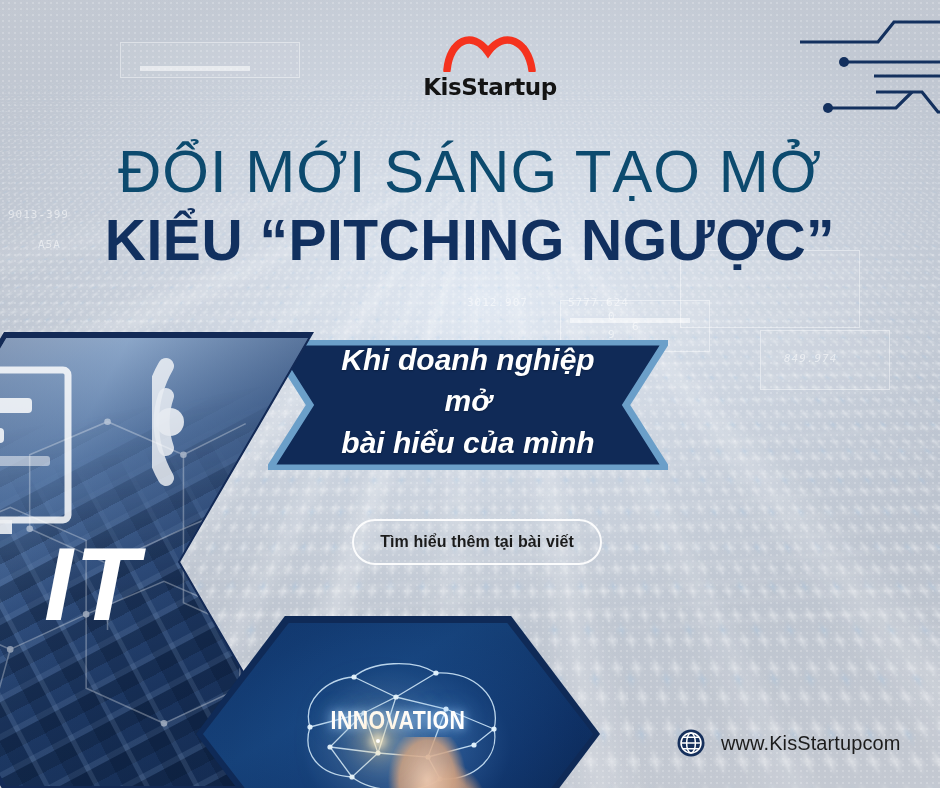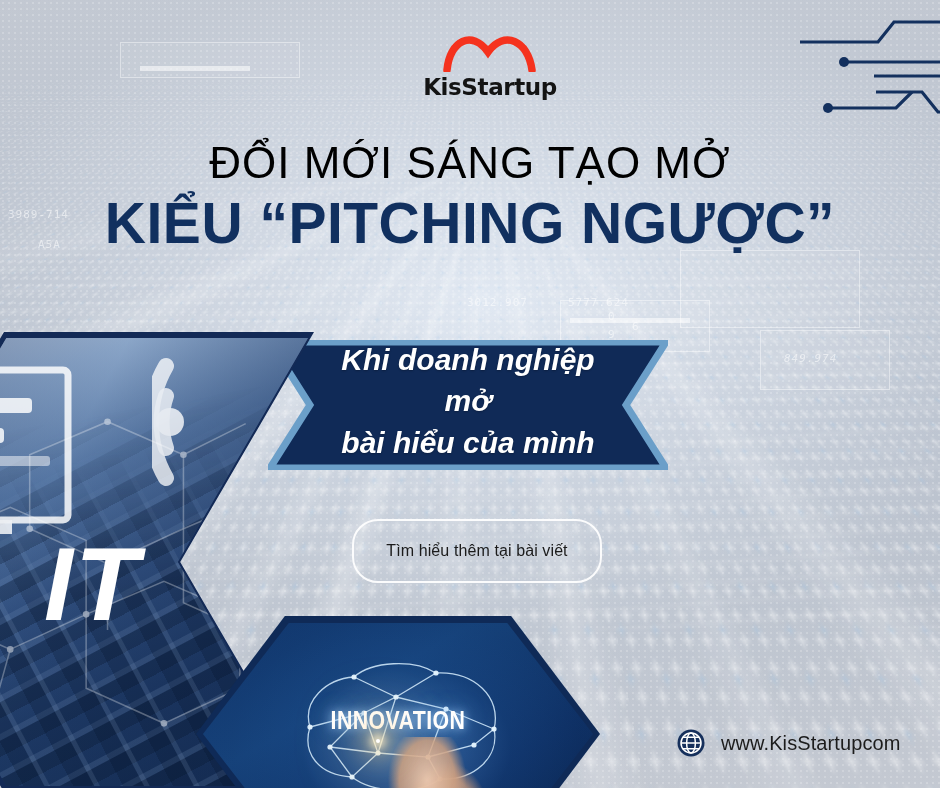--- a/index.html
+++ b/index.html
@@ -96,22 +96,22 @@
   .logo-mark{ display:block; margin:0 auto; }
   .logo-word{
     display:block; margin-top:2px;
     font-family:"DejaVu Sans", sans-serif;
     font-size:23px; font-weight:700; letter-spacing:-.4px; color:#141414;
   }
 
   
   .headline{ position:absolute; left:0; right:0; top:140px; text-align:center; }
   .hl-1{
-    font-size:44px; font-weight:400; letter-spacing:1px;
-    color:#000000; line-height:1.06;
+    font-size:60px; font-weight:400; letter-spacing:1px;
+    color:#0c4a6e; line-height:1.06;
     font-family:"Liberation Sans", sans-serif;
   }
   .hl-2{
     margin-top:6px;
     font-size:57px; font-weight:700; letter-spacing:.5px;
     color:#11305f; line-height:1.06;
     font-family:"Liberation Sans", sans-serif;
   }
 
   
@@ -123,25 +123,25 @@
   .ribbon-text{
     position:relative; z-index:2;
     color:#ffffff; font-style:italic; font-weight:700;
     font-size:30px; line-height:1.38; text-align:center;
     font-family:"Liberation Sans", sans-serif;
     padding:0 46px; text-shadow:0 1px 2px rgba(0,0,0,.25);
   }
 
   
   .cta{
-    position:absolute; left:352px; top:519px; width:250px; height:64px;
+    position:absolute; left:352px; top:519px; width:250px; height:46px;
     border:2px solid rgba(255,255,255,.92);
     border-radius:26px;
     display:flex; align-items:center; justify-content:center;
-    color:#1b1b1b; font-size:16px; font-weight:400; letter-spacing:.1px;
+    color:#1b1b1b; font-size:16px; font-weight:700; letter-spacing:.1px;
     font-family:"Liberation Sans", sans-serif;
   }
 
   
   .hex{ position:absolute; overflow:hidden; }
 
   
   .hex-it{
     left:-132px; top:332px; width:446px; height:460px;
     clip-path:polygon(30.5% 0%, 100% 0%, 100% 0%, 70% 50%, 100% 100%, 100% 100%, 30.5% 100%, 0% 50%);
@@ -252,21 +252,21 @@
     <div class="plate" style="left:560px;top:300px;width:150px;height:52px;"></div>
     <div class="plate" style="left:680px;top:250px;width:180px;height:78px;"></div>
     <div class="plate" style="left:760px;top:330px;width:130px;height:60px;"></div>
     <div class="plate" style="left:430px;top:360px;width:140px;height:46px;"></div>
     <div class="plate" style="left:120px;top:42px;width:180px;height:36px;"></div>
     <div class="bar" style="left:570px;top:318px;width:120px;"></div>
     <div class="bar" style="left:140px;top:66px;width:110px;"></div>
     <span style="left:568px;top:296px;">5777.624</span>
     <span style="left:784px;top:352px;font-style:italic;">849.974</span>
     <span style="left:467px;top:296px;">3012.907</span>
-    <span style="left:8px;top:208px;">3989-714</span>
+    <span style="left:8px;top:208px;">9013-399</span>
     <span style="left:38px;top:238px;">A5A</span>
     <span style="left:312px;top:760px;">0.10</span>
     <span style="left:318px;top:776px;">10</span>
     <span style="left:632px;top:320px;">6</span>
     <span style="left:632px;top:338px;">5</span>
     <span style="left:632px;top:356px;">9</span>
     <span style="left:608px;top:310px;">0</span>
     <span style="left:608px;top:328px;">9</span>
     <span style="left:608px;top:346px;">8</span>
   </div>

